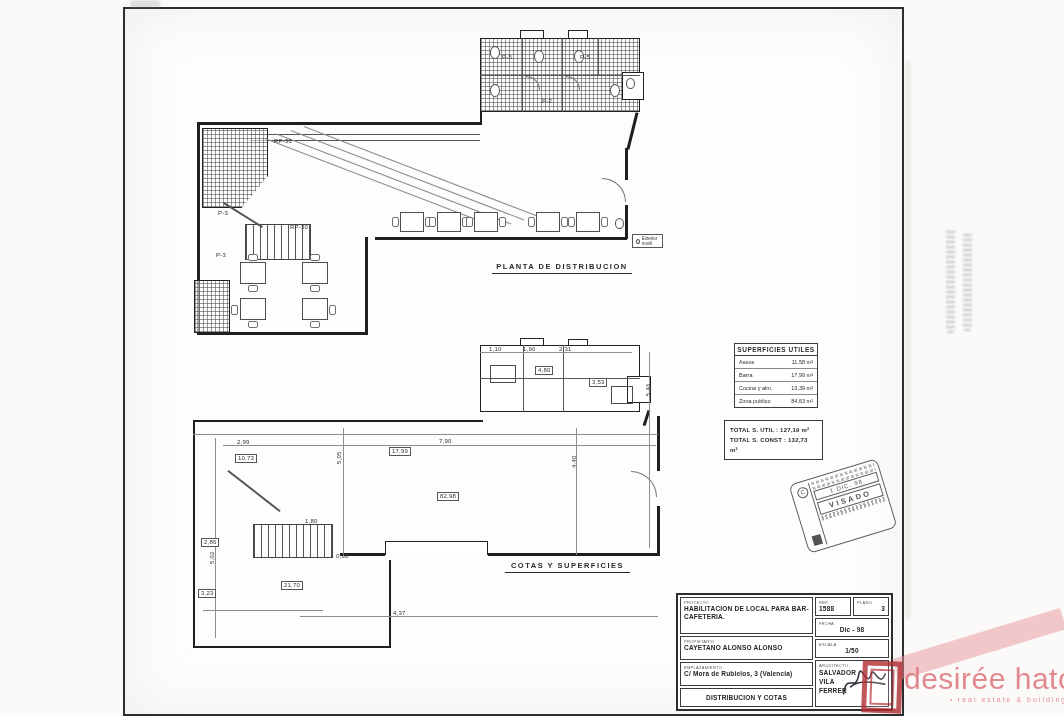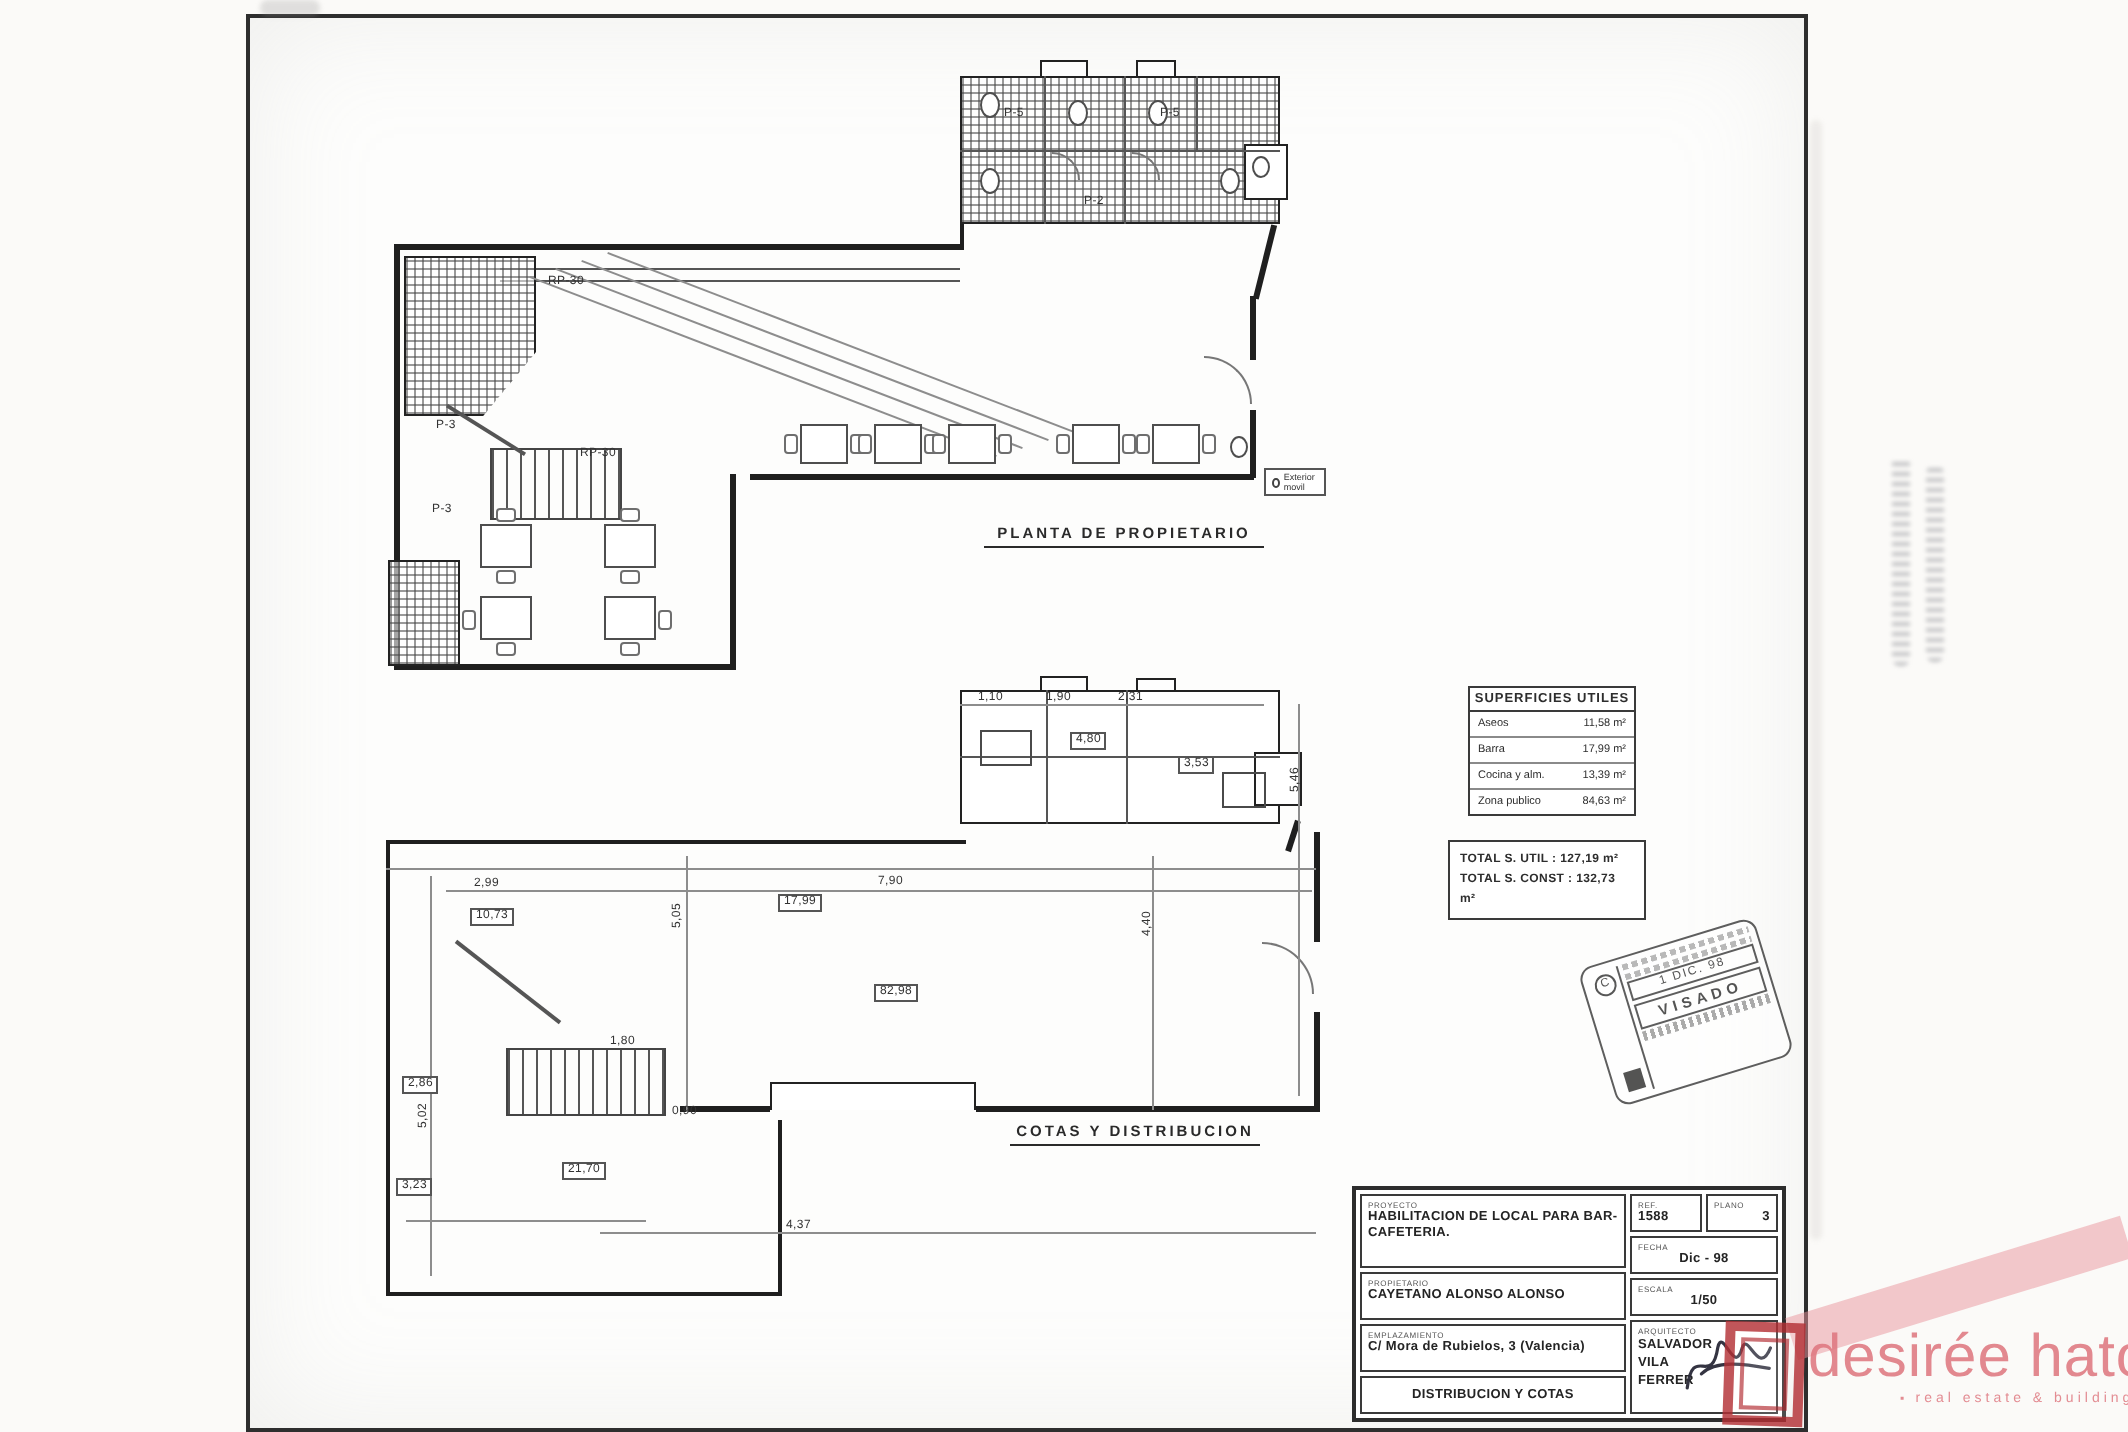--- a/index.html
+++ b/index.html
@@ -201,21 +201,21 @@
     <div></div>
   <span class="anno" style="left: 84px; top: 110px;">RP-30</span>
       <span class="anno" style="left: 100px; top: 196px;">RP-30</span>
       <span class="anno" style="left: 312px; top: 26px;">P-5</span>
       <span class="anno" style="left: 390px; top: 26px;">P-5</span>
       <span class="anno" style="left: 352px; top: 70px;">P-2</span>
       <span class="anno" style="left: 28px; top: 182px;">P-3</span>
       <span class="anno" style="left: 26px; top: 224px;">P-3</span>
     </div>
 
-  <div class="plan-title" style="left:492px;top:262px;width:140px;">PLANTA DE PROPIETARIO</div>
+  <div class="plan-title" style="left:492px;top:262px;width:140px;">PLANTA DE DISTRIBUCION</div>
 
   <div class="plan" style="left:193px;top:338px;width:470px;height:312px;">
 
     <div class="box" style="left:287px;top:7px;width:160px;height:67px;background:#fff;"></div>
     <div class="box" style="left:327px;top:0px;width:24px;height:8px;"></div>
     <div class="box" style="left:375px;top:1px;width:20px;height:7px;"></div>
     <div class="box" style="left:434px;top:38px;width:24px;height:27px;background:#fff;"></div>
     <div class="ln2" style="left:330px;top:7px;width:1px;height:67px;"></div>
     <div class="ln2" style="left:370px;top:7px;width:1px;height:67px;"></div>
     <div class="ln2" style="left:287px;top:40px;width:160px;height:1px;"></div>
@@ -264,21 +264,21 @@
       <span class="anno vert" style="left: 143px; top: 126px;">5,05</span>
       <span class="anno vert" style="left: 16px; top: 226px;">5,02</span>
       <span class="anno boxed" style="left: 8px; top: 200px;">2,86</span>
       <span class="anno boxed" style="left: 5px; top: 251px;">3,23</span>
       <span class="anno boxed" style="left: 88px; top: 243px;">21,70</span>
       <span class="anno" style="left: 143px; top: 215px;">0,90</span>
       <span class="anno" style="left: 112px; top: 180px;">1,80</span>
       <span class="anno" style="left: 200px; top: 272px;">4,37</span>
     </div>
 
-  <div class="plan-title" style="left:505px;top:561px;width:125px;">COTAS Y DISTRIBUCION</div>
+  <div class="plan-title" style="left:505px;top:561px;width:125px;">COTAS Y SUPERFICIES</div>
 
   <div class="surf">
     <div class="ttl">SUPERFICIES UTILES</div>
     <div>
         <div class="trow">
           <span>Aseos</span>
           <span>11,58 m²</span>
         </div>
         <div class="trow">
           <span>Barra</span>

